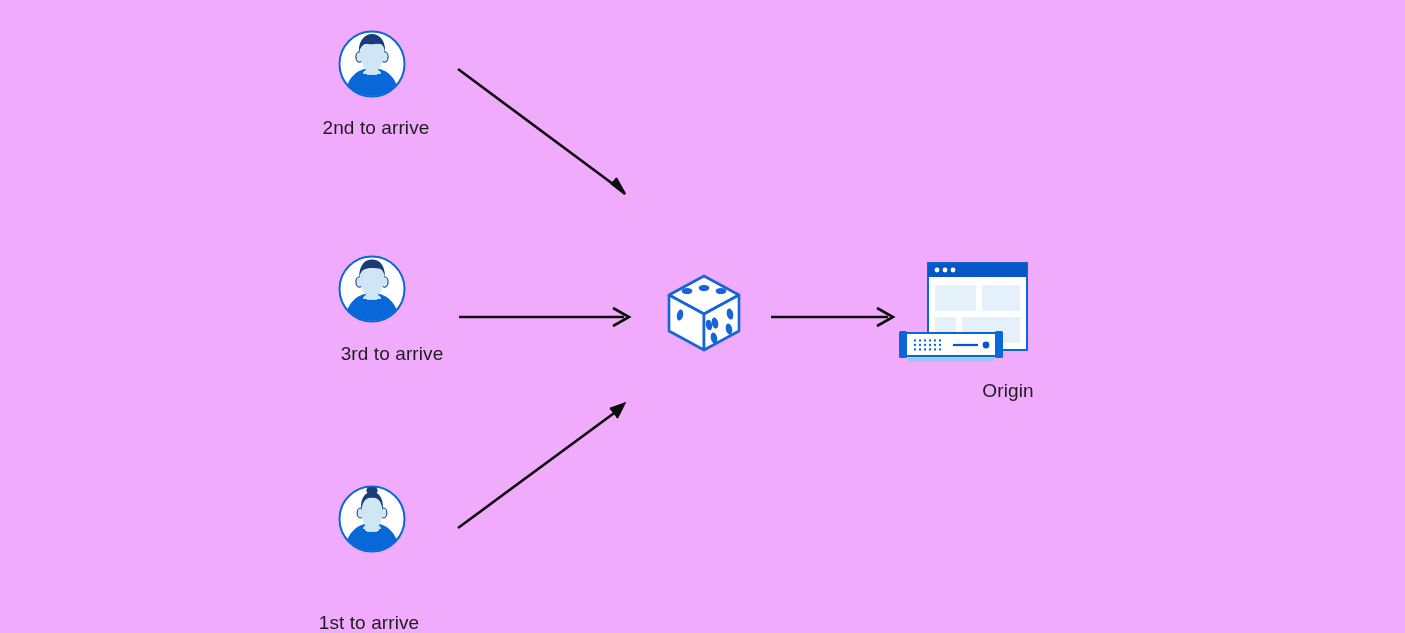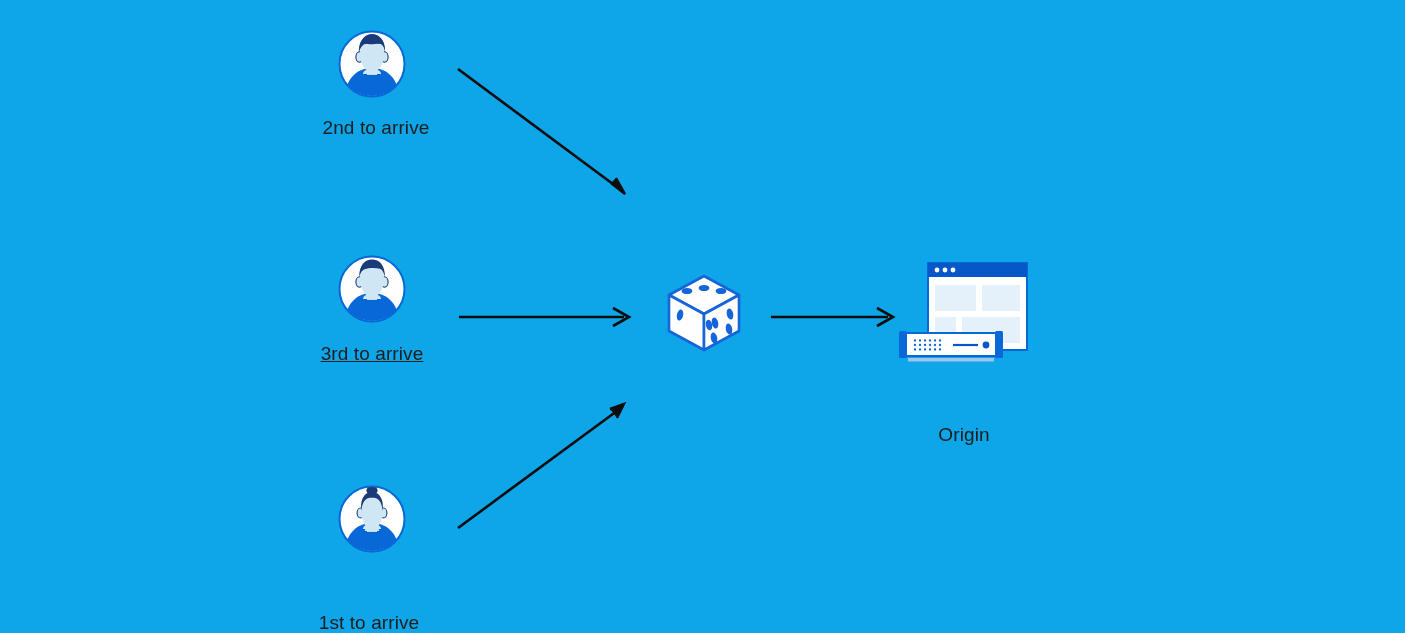--- a/index.html
+++ b/index.html
@@ -8,21 +8,21 @@
     background: #ffffff;
   }
   body {
     font-family: "Liberation Sans", sans-serif;
     -webkit-font-smoothing: antialiased;
   }
   #canvas {
     position: relative;
     width: 1405px;
     height: 633px;
-    background: #0ea5e9;
+    background: #f0abfc;
     overflow: hidden;
   }
   .icon-wrap {
     position: absolute;
     line-height: 0;
   }
   .caption {
     position: absolute;
     font-size: 19px;
     color: #1d1d1d;
@@ -103,21 +103,21 @@
         <path d="M35 39 C20 39 9 49 7 70 L63 70 C61 49 50 39 35 39 Z" fill="#0868d8"></path>
         <path d="M30 34 h10 v12 h-10 Z" fill="#bcdcf0"></path>
         <path d="M35 40 c-6 0 -9 2 -9 5 l18 0 c0 -3 -3 -5 -9 -5 Z" fill="#cfe6f5"></path>
         <ellipse cx="22.5" cy="28" rx="3.6" ry="5.2" fill="#cfe6f5" stroke="#1a3a7a" stroke-width="1.1"></ellipse>
         <ellipse cx="47.5" cy="28" rx="3.6" ry="5.2" fill="#cfe6f5" stroke="#1a3a7a" stroke-width="1.1"></ellipse>
         <path d="M23 24 c0 -12 5 -18 12 -18 c7 0 12 6 12 18 c0 11 -5 19 -12 19 c-7 0 -12 -8 -12 -19 Z" fill="#cfe6f5"></path>
         <path d="M22.2 23 c0 -12 5.8 -17.5 12.8 -17.5 c7.4 0 13 5.5 13 17.5 c-1.6 -4.6 -2.4 -7.4 -5 -8.2 c-4.6 -1.4 -11.6 -1 -15.4 0.4 c-2.6 1 -4 3.4 -5.4 7.8 Z" fill="#1a3a7a"></path>
       </g>
     </svg>
   </div>
-  <div class="caption" style="left:372px; top:343px; transform:translateX(-50%);text-decoration:underline;">3rd to arrive</div>
+  <div class="caption" style="left:392px; top:343px; transform:translateX(-50%);">3rd to arrive</div>
 
   <div class="icon-wrap" style="left:337px; top:484px;">
     <svg width="70" height="70" viewBox="0 0 70 70">
       <defs>
         <clipPath id="clipC">
             <circle cx="35" cy="35" r="32"></circle>
           </clipPath>
       </defs>
       <circle cx="35" cy="35" r="32.5" fill="#ffffff" stroke="#0868d8" stroke-width="2"></circle>
       <g clip-path="url(#clipC)">
@@ -200,15 +200,15 @@
           <circle cx="29" cy="90.5" r="1.15"></circle>
             <circle cx="34" cy="90.5" r="1.15"></circle>
           <circle cx="39" cy="90.5" r="1.15"></circle>
             <circle cx="44" cy="90.5" r="1.15"></circle>
         </g>
         <line x1="57" y1="86" x2="82" y2="86" stroke="#0857c8" stroke-width="2.2"></line>
         <circle cx="90" cy="86" r="3.4" fill="#0857c8"></circle>
       </g>
     </svg>
   </div>
-  <div class="caption" style="left:964px; top:380px; transform:translateX(-50%);margin-top:44px;">Origin</div>
+  <div class="caption" style="left:1008px; top:380px; transform:translateX(-50%);">Origin</div>
 
 </div>
 
 </body></html>

